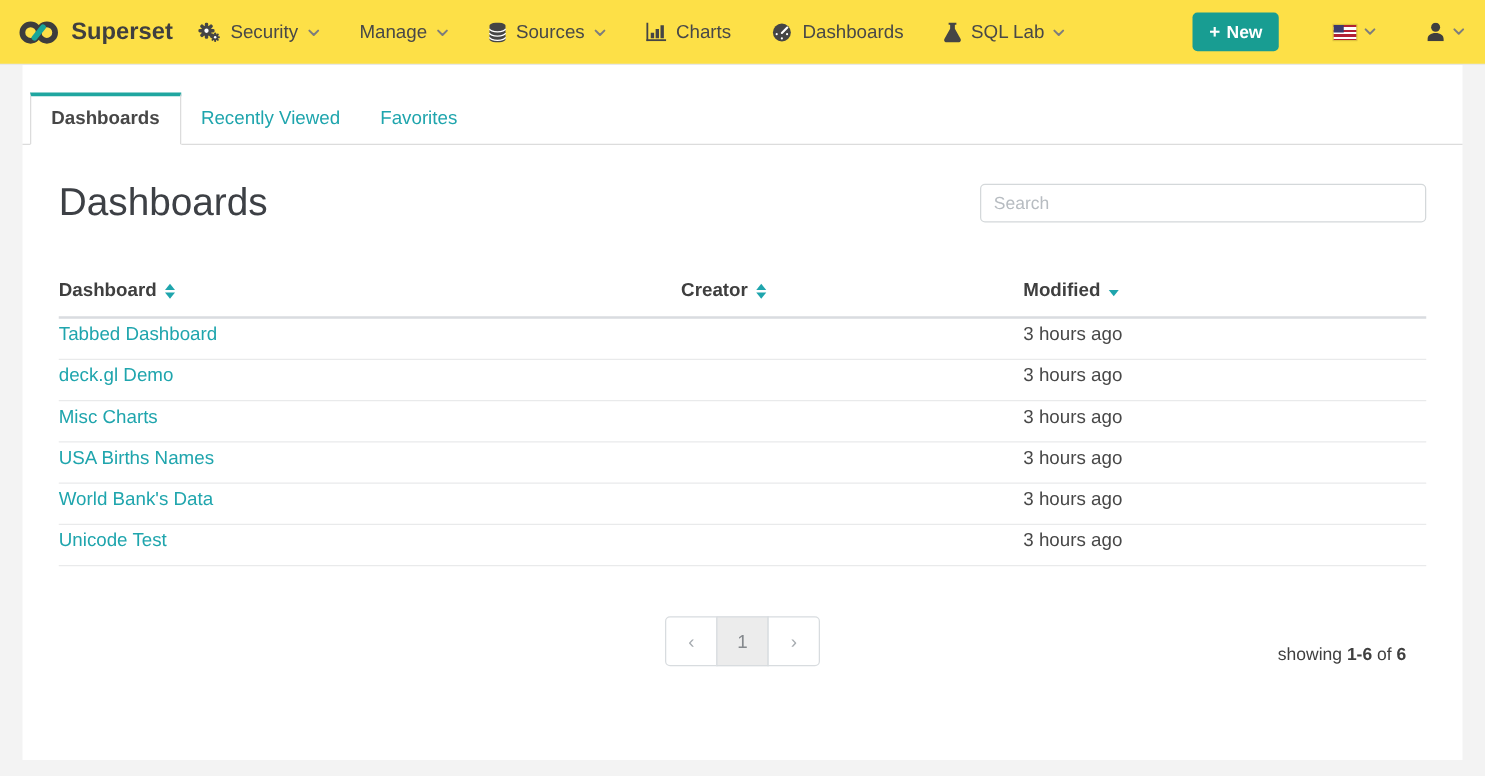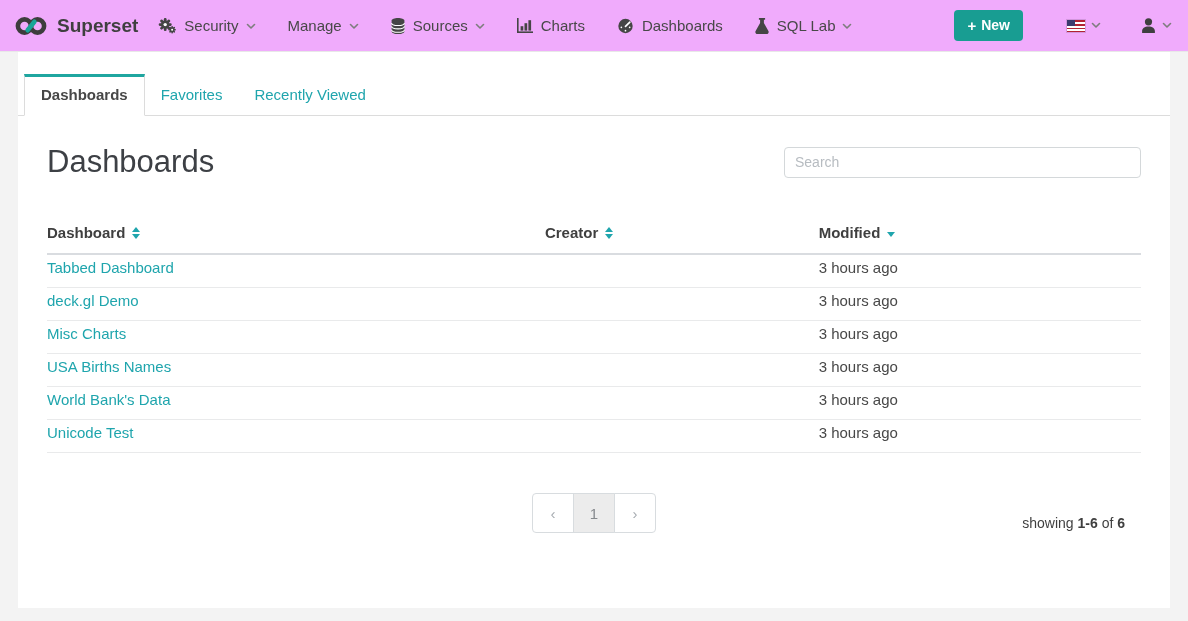--- a/index.html
+++ b/index.html
@@ -7,21 +7,21 @@
   body {
     background: #f3f3f3;
     font-family: "Liberation Sans", sans-serif;
     color: #484848;
     font-size: 15px;
   }
 
   
   .navbar {
     height: 52px;
-    background: #f0abfc;
+    background: #fde047;
     border-bottom: 1px solid #e8e8e8;
     display: flex;
     align-items: center;
     padding: 0 16px 0 14px;
   }
   .brand {
     display: flex;
     align-items: center;
     gap: 9px;
     font-size: 19px;
@@ -316,22 +316,22 @@
           </svg>
       </span>
     </div>
   </div>
 </div>
 
 <div class="container">
 
   <div class="tabs">
     <div class="tab active">Dashboards</div>
+    <div class="tab inactive">Recently Viewed</div>
     <div class="tab inactive">Favorites</div>
-    <div class="tab inactive">Recently Viewed</div>
   </div>
 
   <div class="content">
     <div class="header-row">
       <div class="page-title">Dashboards</div>
       <input class="search-input" type="text" placeholder="Search" style="">
     </div>
 
     <div class="grid-row thead">
       <div class="th">

